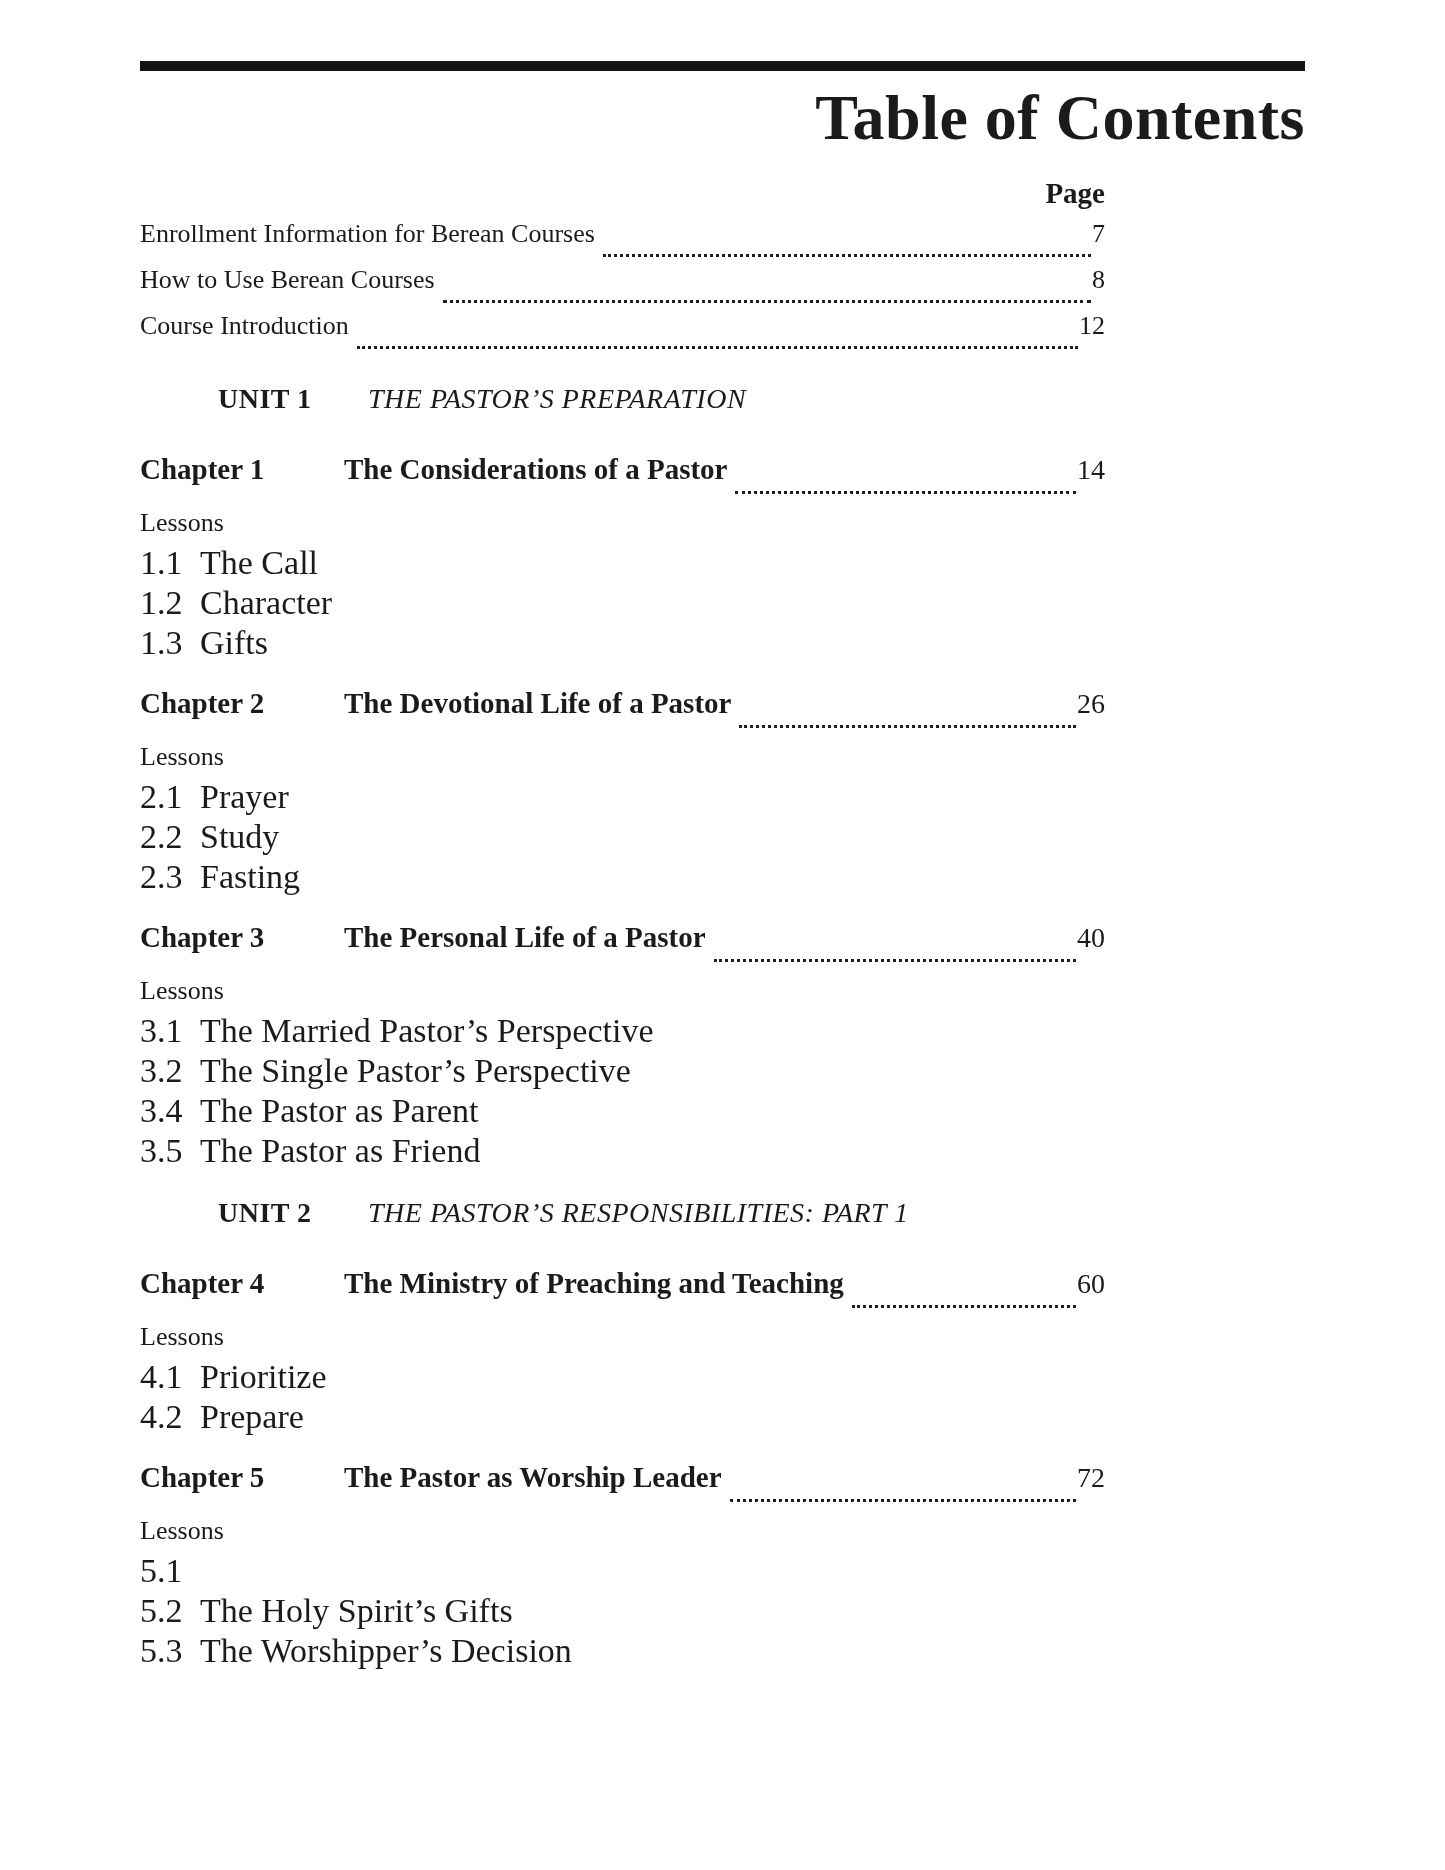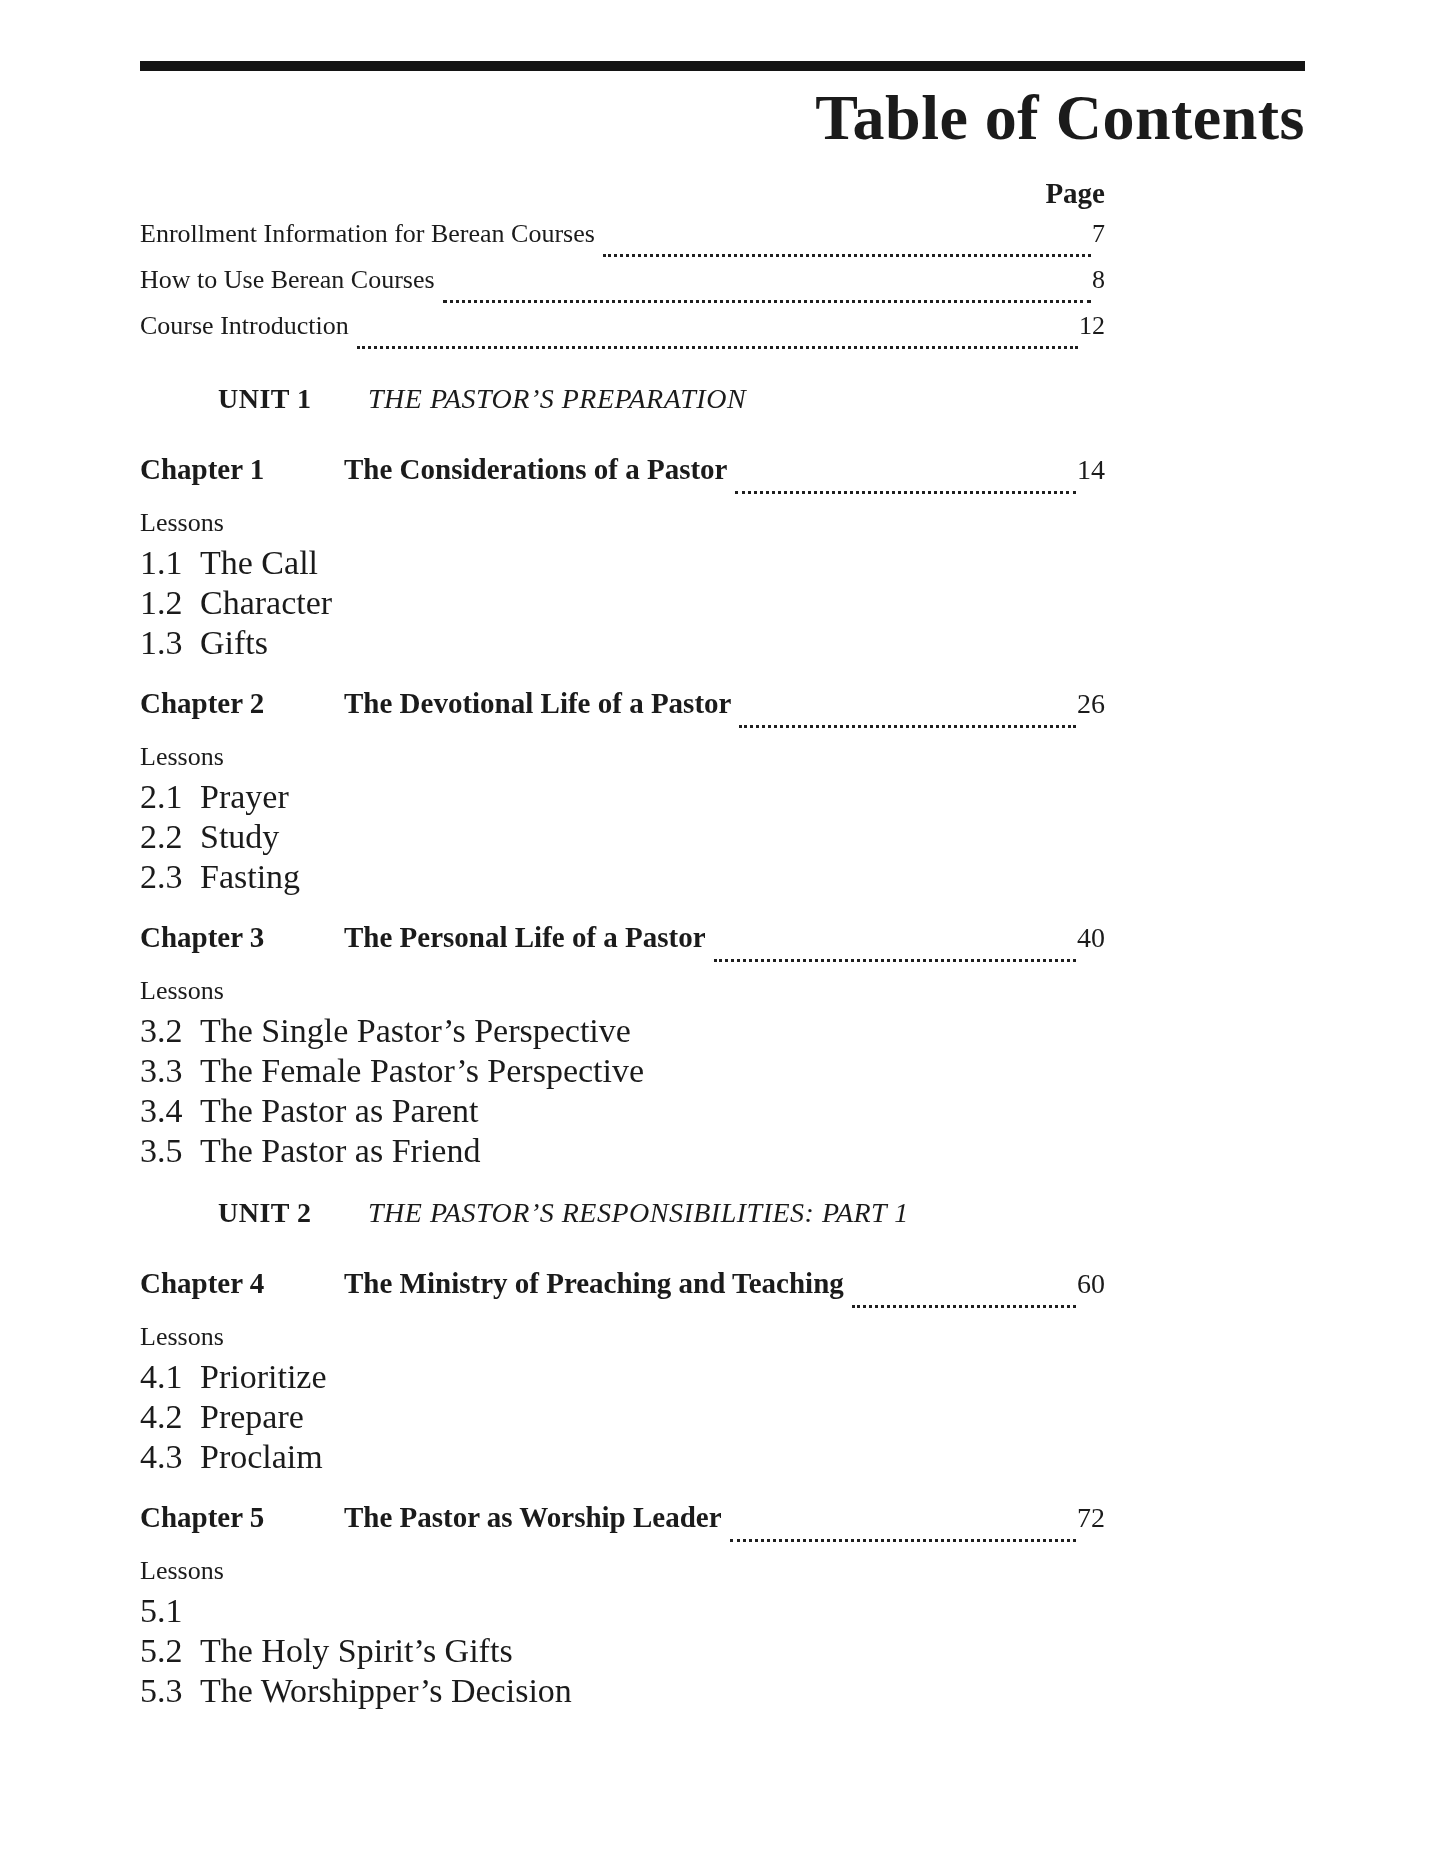--- a/index.html
+++ b/index.html
@@ -191,26 +191,26 @@
 
     <section class="chapter">
       <div class="chapter-row">
         <span class="chapter-label">Chapter 3</span>
         <span>The Personal Life of a Pastor</span>
         <span class="leader"></span>
         <span class="pagenum">40</span>
       </div>
       <div class="lessons-heading">Lessons</div>
       <div class="lesson-row">
+        <span class="lesson-num">3.1</span>
+        <span>The Married Pastor’s Perspective</span>
+      </div>
+      <div class="lesson-row">
         <span class="lesson-num">3.2</span>
         <span>The Single Pastor’s Perspective</span>
-      </div>
-      <div class="lesson-row">
-        <span class="lesson-num">3.3</span>
-        <span>The Female Pastor’s Perspective</span>
       </div>
       <div class="lesson-row">
         <span class="lesson-num">3.4</span>
         <span>The Pastor as Parent</span>
       </div>
       <div class="lesson-row">
         <span class="lesson-num">3.5</span>
         <span>The Pastor as Friend</span>
       </div>
     </section>
@@ -229,24 +229,20 @@
       </div>
       <div class="lessons-heading">Lessons</div>
       <div class="lesson-row">
         <span class="lesson-num">4.1</span>
         <span>Prioritize</span>
       </div>
       <div class="lesson-row">
         <span class="lesson-num">4.2</span>
         <span>Prepare</span>
       </div>
-      <div class="lesson-row">
-        <span class="lesson-num">4.3</span>
-        <span>Proclaim</span>
-      </div>
     </section>
 
     <section class="chapter">
       <div class="chapter-row">
         <span class="chapter-label">Chapter 5</span>
         <span>The Pastor as Worship Leader</span>
         <span class="leader"></span>
         <span class="pagenum">72</span>
       </div>
       <div class="lessons-heading">Lessons</div>

